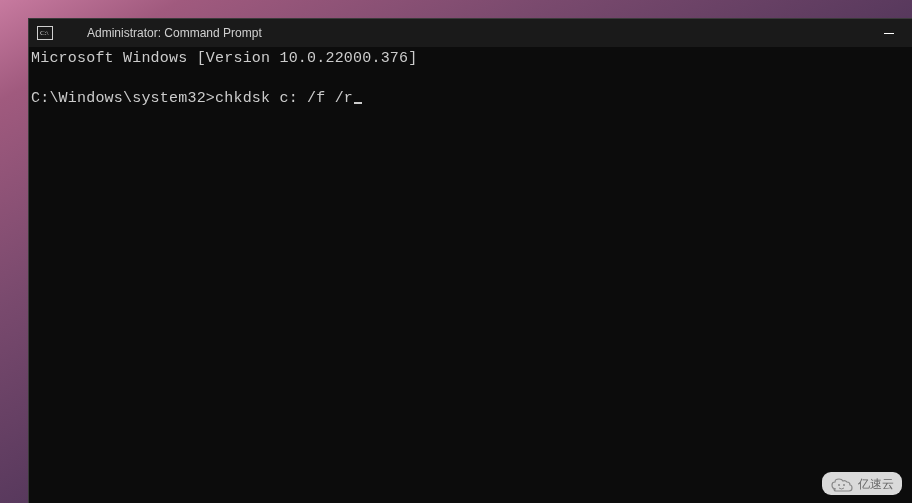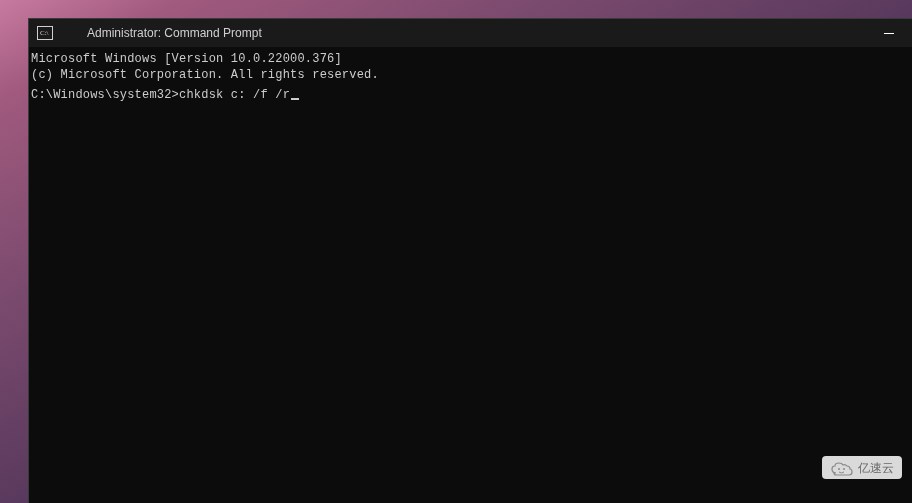--- a/index.html
+++ b/index.html
@@ -83,49 +83,49 @@
     .minimize-line {
       width: 10px;
       height: 1px;
       background: #ffffff;
     }
     .terminal-body {
       flex: 1;
       background: #0c0c0c;
       padding: 4px 2px;
       font-family: Consolas, "Courier New", monospace;
-      font-size: 12px;
+      font-size: 15px;
       line-height: 16px;
       color: #cccccc;
       overflow: hidden;
       letter-spacing: 0.2px;
     }
     .terminal-line {
       white-space: pre;
     }
     .prompt-line {
-      margin-top: 4px;
+      margin-top: 24px;
     }
     .cursor {
       display: inline-block;
       width: 8px;
       height: 2px;
       background: #cccccc;
       vertical-align: baseline;
       position: relative;
       top: 2px;
       margin-left: 1px;
     }
     .watermark {
       position: absolute;
-      bottom: 24px;
+      bottom: 8px;
       right: 10px;
       z-index: 2;
       background: rgba(255,255,255,0.85);
-      border-radius: 4px;
+      border-radius: 9px;
       padding: 4px 8px 2px 8px;
       display: flex;
       align-items: center;
       gap: 4px;
       font-size: 12px;
       color: #555;
     }
     .watermark-cloud {
       width: 24px;
       height: 16px;
@@ -156,21 +156,20 @@
     </span>
     <span class="title-text">Administrator: Command Prompt</span>
     <div class="window-controls">
       <div class="control-btn">
         <div class="minimize-line"></div>
       </div>
     </div>
   </div>
   <div class="terminal-body">
     <div class="terminal-line">Microsoft Windows [Version 10.0.22000.376]</div>
-    <div class="terminal-line">(c) Microsoft Corporation. All rights reserved.</div>
     <div class="terminal-line prompt-line"><span>C:\Windows\system32&gt;</span><span>chkdsk c: /f /r</span><span class="cursor"></span></div>
   </div>
 </div>
 
 <div class="watermark">
   <span class="watermark-cloud">
     <svg viewBox="0 0 24 16">
       <path d="M6 12 Q2 12 2 8 Q2 5 5 5 Q5 2 9 2 Q12 2 13 4 Q15 3 17 5 Q20 5 20 8 Q22 8 22 11 Q22 14 19 14 L6 14 Q4 14 4 12" fill="none" stroke="#888" stroke-width="1.2"></path>
       <circle cx="9" cy="8" r="1" fill="#888"></circle>
       <circle cx="14" cy="8" r="1" fill="#888"></circle>

